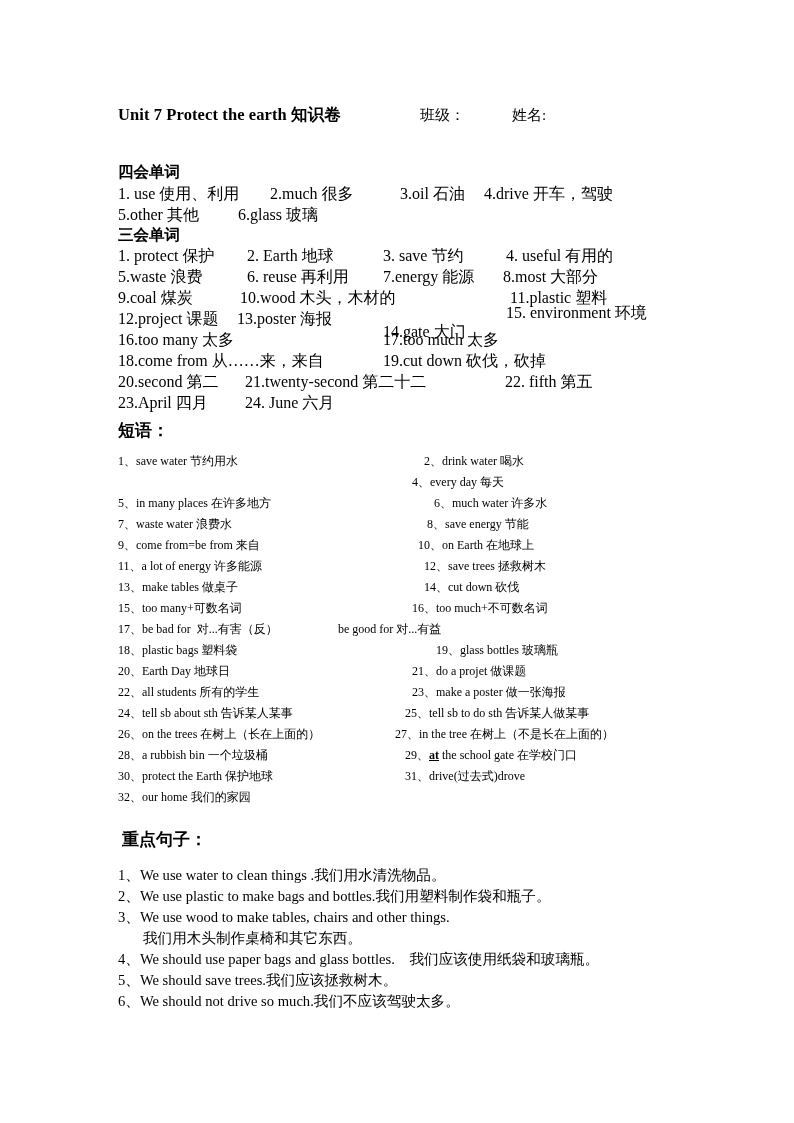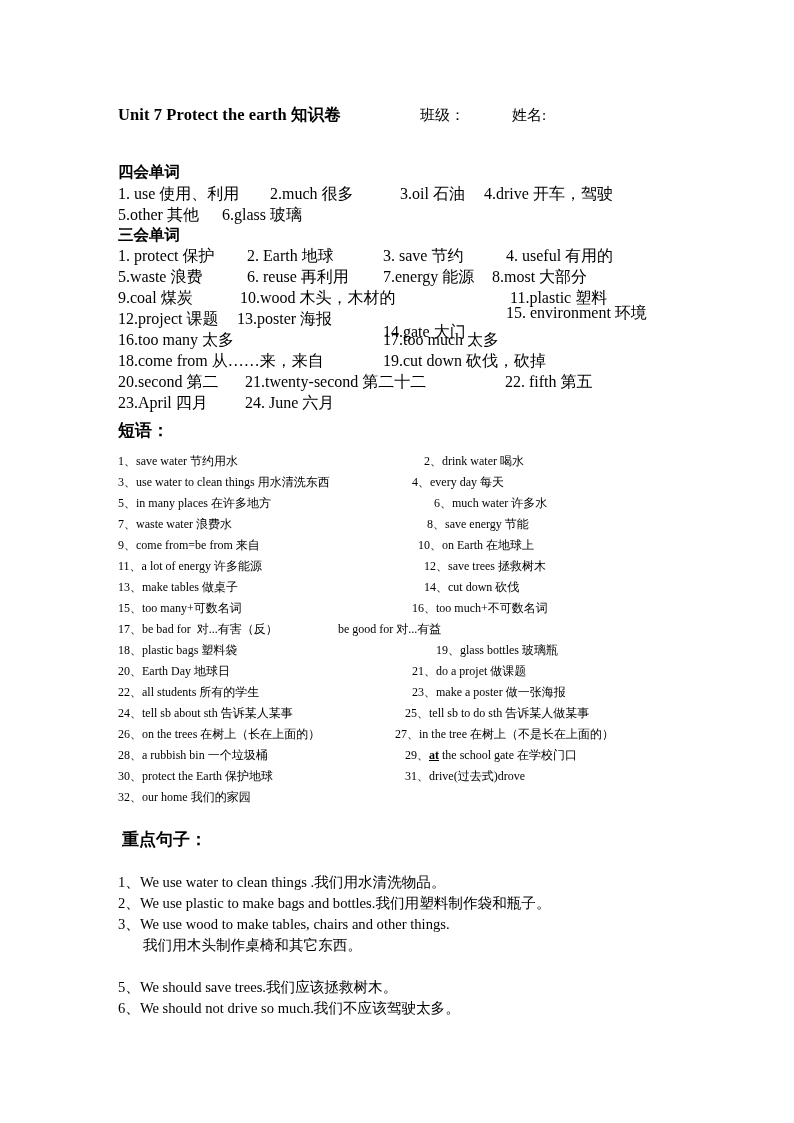--- a/index.html
+++ b/index.html
@@ -47,54 +47,54 @@
     font-weight: bold;
     left: 118px;
     text-align: right;
   }
   .wcell { position: absolute; white-space: pre; font-size: 16px; text-align: center; }
 
   
   .pline { font-size: 12px; }
 
   
-  .sline { font-size: 14.6px; left: 118px; margin-top: 7px; }
+  .sline { font-size: 14.6px; left: 118px; }
 
   u.bold-u { font-weight: bold; text-decoration: underline; }
 </style>
 </head>
 <body>
 
 <div class="page">
 
   <div class="abs doc-title">Unit 7 Protect the earth 知识卷</div>
   <div class="abs field-class">班级：</div>
   <div class="abs field-name">姓名:</div>
 
   <div class="abs sec-head" style="top:162px">四会单词</div>
 
   <div class="abs wcell" style="left:118px; top:184px">1. use 使用、利用</div>
   <div class="abs wcell" style="left:270px; top:184px">2.much 很多</div>
   <div class="abs wcell" style="left:400px; top:184px">3.oil 石油</div>
   <div class="abs wcell" style="left:484px; top:184px">4.drive 开车，驾驶</div>
 
   <div class="abs wcell" style="left:118px; top:205px">5.other 其他</div>
-  <div class="abs wcell" style="left:222px; top:205px">6.glass 玻璃</div>
+  <div class="abs wcell" style="left:238px; top:205px">6.glass 玻璃</div>
 
   <div class="abs sec-head" style="top:225px">三会单词</div>
 
   <div class="abs wcell" style="left:118px; top:246px">1. protect 保护</div>
   <div class="abs wcell" style="left:247px; top:246px">2. Earth 地球</div>
   <div class="abs wcell" style="left:383px; top:246px">3. save 节约</div>
   <div class="abs wcell" style="left:506px; top:246px">4. useful 有用的</div>
 
   <div class="abs wcell" style="left:118px; top:267px">5.waste 浪费</div>
   <div class="abs wcell" style="left:247px; top:267px">6. reuse 再利用</div>
   <div class="abs wcell" style="left:383px; top:267px">7.energy 能源</div>
-  <div class="abs wcell" style="left:492px; top:267px">8.most 大部分</div>
+  <div class="abs wcell" style="left:503px; top:267px">8.most 大部分</div>
 
   <div class="abs wcell" style="left:118px; top:288px">9.coal 煤炭</div>
   <div class="abs wcell" style="left:240px; top:288px">10.wood 木头，木材的</div>
   <div class="abs wcell" style="left:510px; top:288px">11.plastic 塑料</div>
 
   <div class="abs wcell" style="left:118px; top:309px">12.project 课题</div>
   <div class="abs wcell" style="left:237px; top:309px">13.poster 海报</div>
   <div class="abs wcell" style="left:383px; top:322px">14.gate 大门</div>
   <div class="abs wcell" style="left:506px; top:303px">15. environment 环境</div>
 
@@ -109,21 +109,20 @@
   <div class="abs wcell" style="left:505px; top:372px">22. fifth 第五</div>
 
   <div class="abs wcell" style="left:118px; top:393px">23.April 四月</div>
   <div class="abs wcell" style="left:245px; top:393px">24. June 六月</div>
 
   <div class="abs sec-head-lg" style="top:419px">短语：</div>
 
   <div class="abs pline" style="left:118px; top:453px">1、save water 节约用水</div>
   <div class="abs pline" style="left:424px; top:453px">2、drink water 喝水</div>
 
-  <div class="abs pline" style="left:118px; top:474px">3、use water to clean things 用水清洗东西</div>
   <div class="abs pline" style="left:412px; top:474px">4、every day 每天</div>
 
   <div class="abs pline" style="left:118px; top:495px">5、in many places 在许多地方</div>
   <div class="abs pline" style="left:434px; top:495px">6、much water 许多水</div>
 
   <div class="abs pline" style="left:118px; top:516px">7、waste water 浪费水</div>
   <div class="abs pline" style="left:427px; top:516px">8、save energy 节能</div>
 
   <div class="abs pline" style="left:118px; top:537px">9、come from=be from 来自</div>
   <div class="abs pline" style="left:418px; top:537px">10、on Earth 在地球上</div>
@@ -165,18 +164,19 @@
 
   <div class="abs sec-head-lg" style="left:122px; top:828px">重点句子：</div>
 
   <div class="abs sline" style="top:866px"><span>1、</span><span>We use water to clean things .我们用水清洗物品。</span></div>
 
   <div class="abs sline" style="top:887px"><span>2、</span><span>We use plastic to make bags and bottles.我们用塑料制作袋和瓶子。</span></div>
 
   <div class="abs sline" style="top:908px"><span>3、</span><span>We use wood to make tables, chairs and other things.</span></div>
   <div class="abs sline" style="left:143px; top:929px">我们用木头制作桌椅和其它东西。</div>
 
+  <div class="abs sline" style="top:950px"><span>4、</span><span>We should use paper bags and glass bottles.　我们应该使用纸袋和玻璃瓶。</span></div>
 
   <div class="abs sline" style="top:971px"><span>5、</span><span>We should save trees.我们应该拯救树木。</span></div>
 
   <div class="abs sline" style="top:992px"><span>6、</span><span>We should not drive so much.我们不应该驾驶太多。</span></div>
 
 </div>
 
 </body></html>

